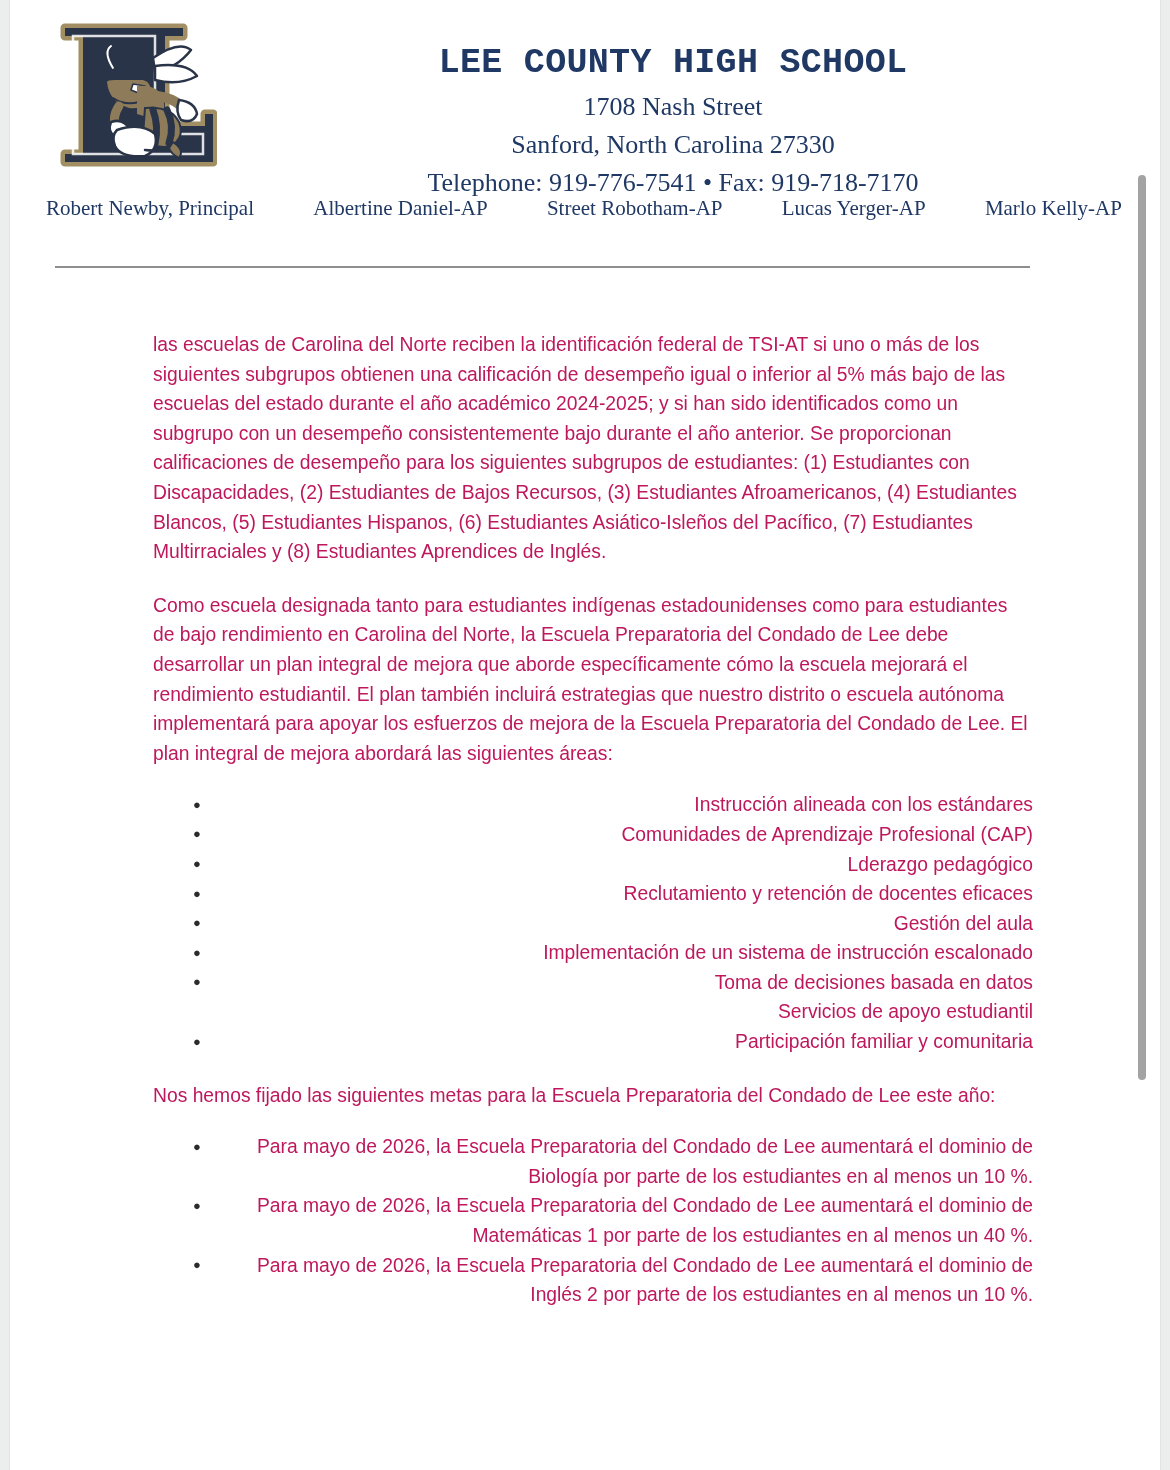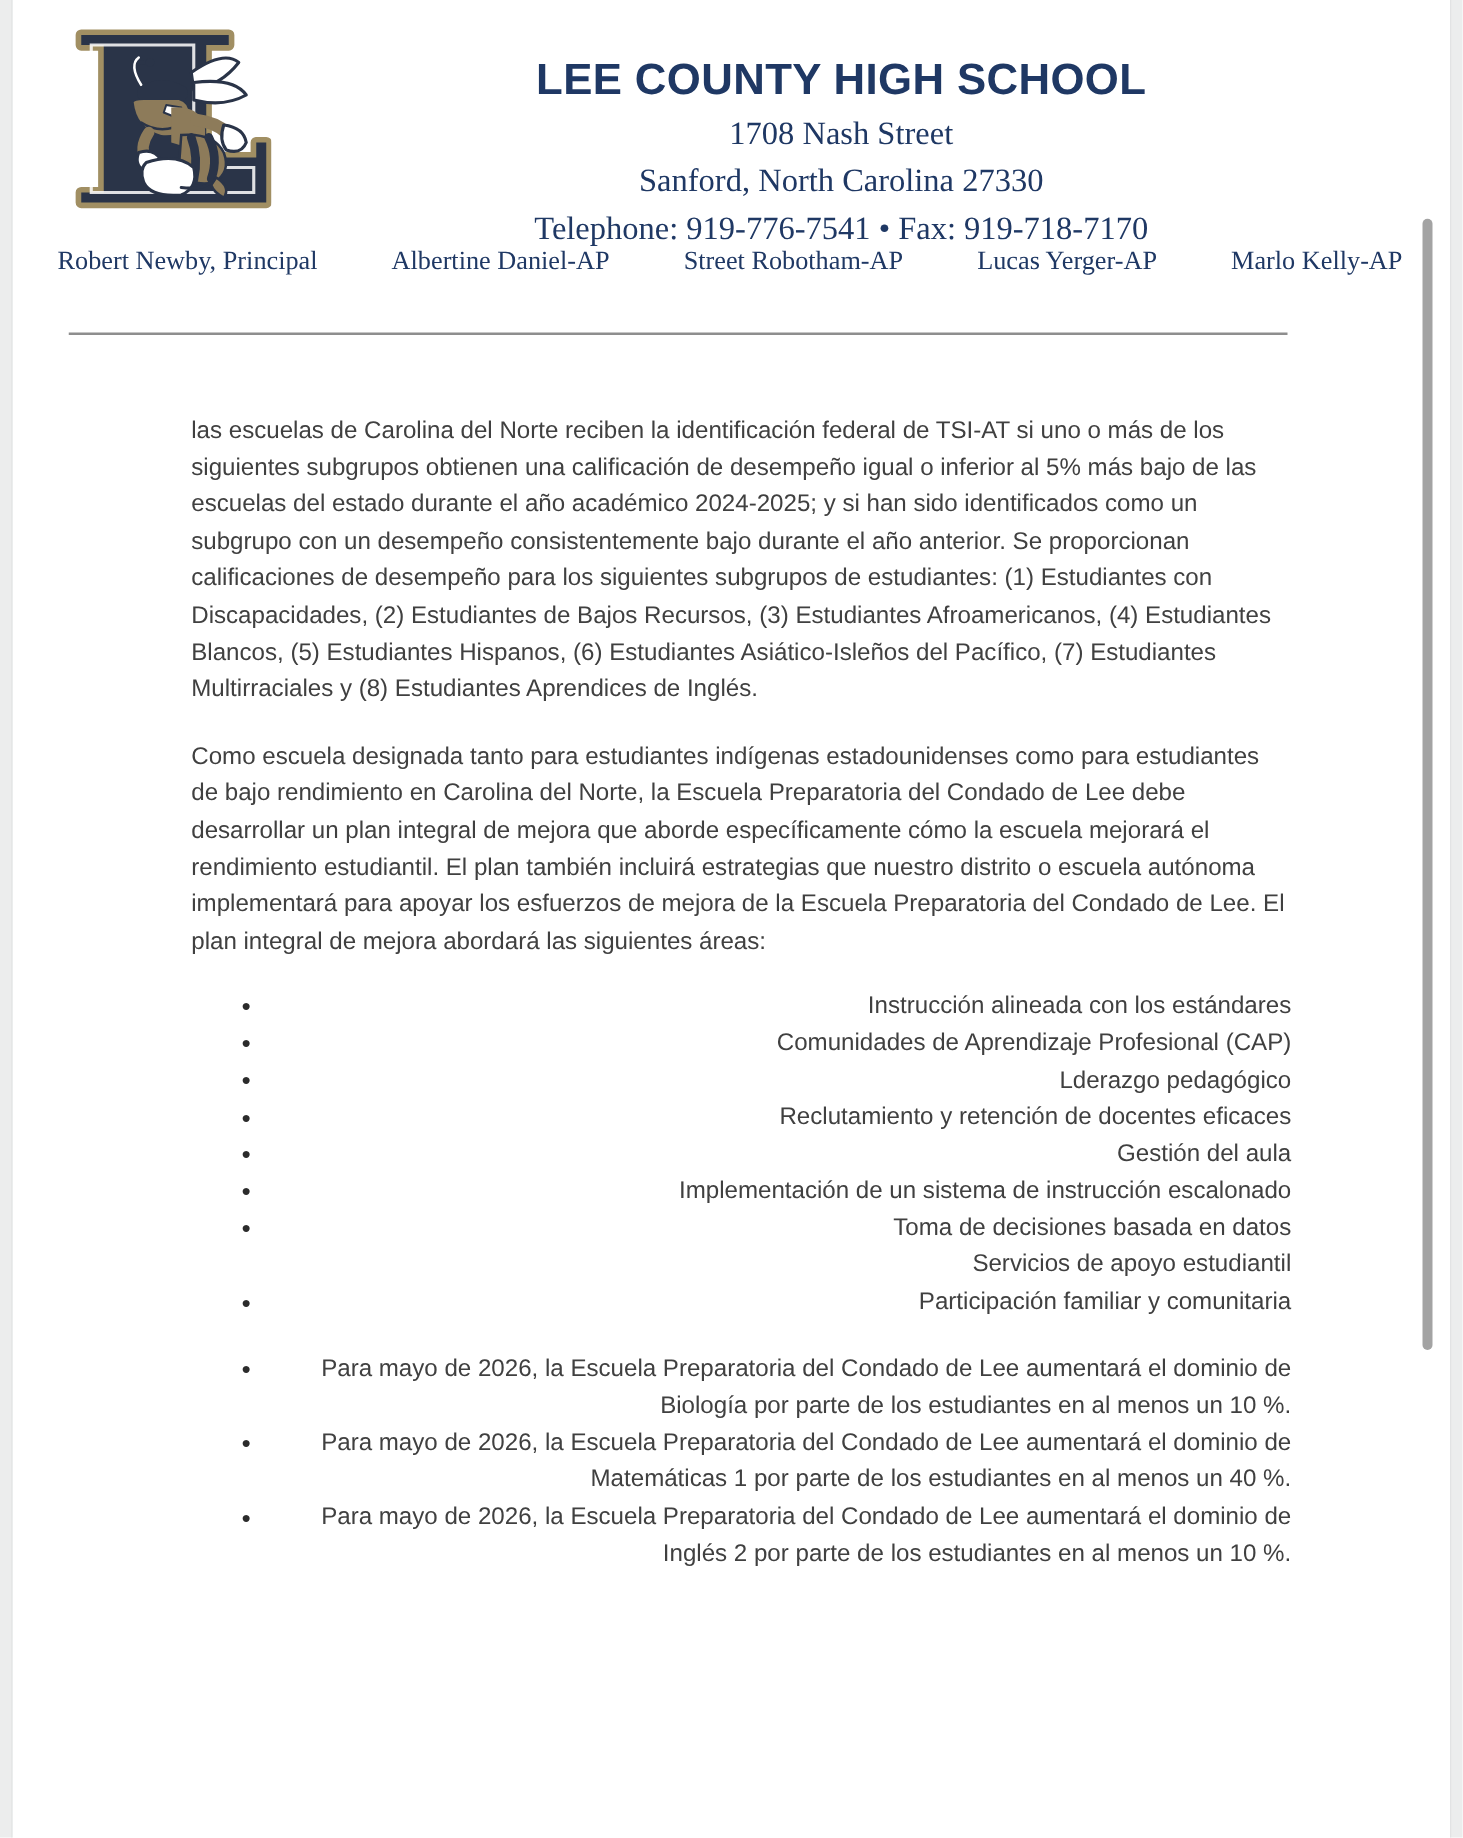--- a/index.html
+++ b/index.html
@@ -76,21 +76,21 @@
   .logo svg { display: block; width: 100%; height: 100%; }
 
   .masthead {
     position: absolute;
     left: 210px;
     right: 20px;
     top: 44px;
     text-align: center;
   }
   .school-name {
-    font-family: Liberation Sans, sans-serif;
+    font-family: Liberation Mono, monospace;
     font-weight: bold;
     font-size: 35px;
     letter-spacing: 0.3px;
     color: #1f3864;
     line-height: 1.12;
     white-space: nowrap;
   }
   .addr-line {
     font-family: "Liberation Serif", serif;
     font-size: 26px;
@@ -123,21 +123,21 @@
     height: 0;
     border-top: 2px solid #8e8e8e;
   }
 
   
   .doc-body {
     position: absolute;
     left: 143px;
     top: 330px;
     width: 880px;
-    color: #404040;
+    color: #be185d;
     font-size: 19.3px;
     line-height: 29.6px;
   }
   .para {
     margin: 0 0 24px 0;
     text-align: left;
   }
   .para.tight { margin-bottom: 22px; }
 
   ul.bullets {
@@ -249,20 +249,21 @@
         <li class="bulleted">Comunidades de Aprendizaje Profesional (CAP)</li>
         <li class="bulleted">Lderazgo pedagógico</li>
         <li class="bulleted">Reclutamiento y retención de docentes eficaces</li>
         <li class="bulleted">Gestión del aula</li>
         <li class="bulleted">Implementación de un sistema de instrucción escalonado</li>
         <li class="bulleted">Toma de decisiones basada en datos</li>
         <li class="nobullet">Servicios de apoyo estudiantil</li>
         <li class="bulleted">Participación familiar y comunitaria</li>
       </ul>
 
+    <p class="para tight">Nos hemos fijado las siguientes metas para la Escuela Preparatoria del Condado de Lee este año:</p>
 
     <ul class="bullets goals" id="goals-list">
         <li class="bulleted">Para mayo de 2026, la Escuela Preparatoria del Condado de Lee aumentará el dominio de Biología por parte de los estudiantes en al menos un 10 %.</li>
         <li class="bulleted">Para mayo de 2026, la Escuela Preparatoria del Condado de Lee aumentará el dominio de Matemáticas 1 por parte de los estudiantes en al menos un 40 %.</li>
         <li class="bulleted">Para mayo de 2026, la Escuela Preparatoria del Condado de Lee aumentará el dominio de Inglés 2 por parte de los estudiantes en al menos un 10 %.</li>
       </ul>
 
   </div>
 </div>
 

